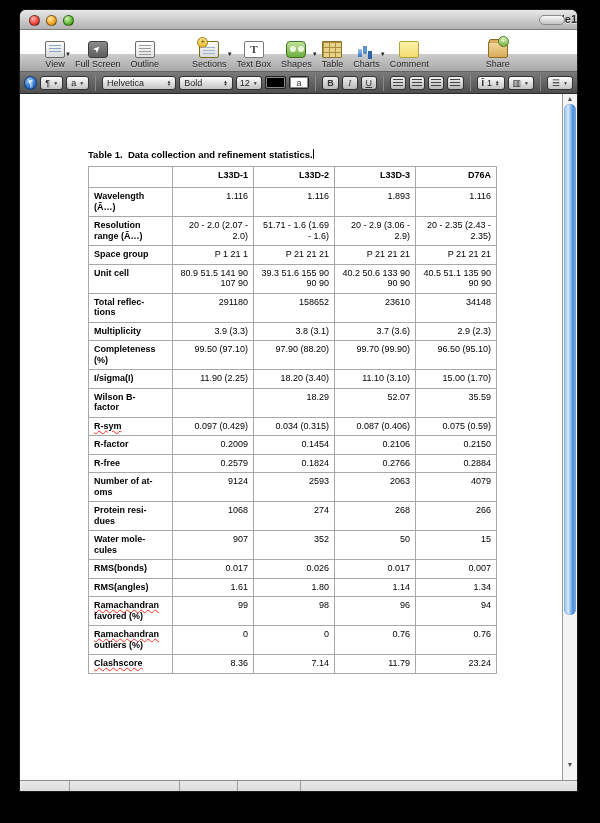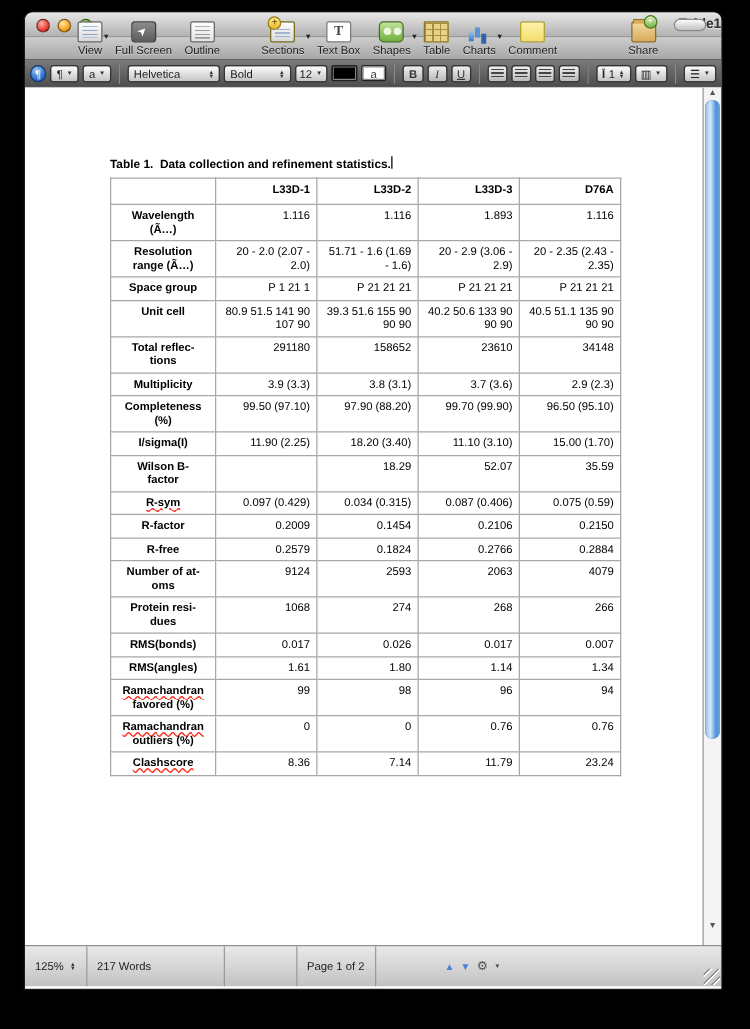--- a/index.html
+++ b/index.html
@@ -19,21 +19,21 @@
   .tl.yellow { background:radial-gradient(circle at 35% 30%, #ffe9a8, #f5a623 60%, #ad6a00); }
   .tl.green  { background:radial-gradient(circle at 35% 30%, #d7f5b1, #59b82e 60%, #2c7200); }
   .win-title { text-align:right; font-size:11px; font-weight:bold; color:#2e2e2e; line-height:19px;
                text-shadow:0 1px 0 rgba(255,255,255,.6); }
   .pill { position:absolute; right:12px; top:5px; width:26px; height:10px; border-radius:5px;
           background:linear-gradient(#fafafa,#c2c2c2); border:1px solid #8a8a8a; }
 
   
   .toolbar { position:relative; height:18px; background:linear-gradient(#cccccc,#a8a8a8);
              border-bottom:1px solid #636363; display:flex; align-items:flex-end;
-             padding:0 0 2px 37px; }
+             padding:0 0 2px 20px;margin-top:24px; }
   .tb-item { display:flex; flex-direction:column; align-items:center; margin:0 5px; cursor:default; position:relative; }
   .tb-item .tb-label { font-size:9px; color:#1c1c1c; white-space:nowrap; text-shadow:0 1px 0 rgba(255,255,255,.45); }
   .tb-icon { width:20px; height:17px; position:relative; margin-bottom:1px; }
   .tb-dd { position:absolute; top:10px; right:-6px; font-size:6px; color:#222; }
   .gap-a { margin-left:28px; }
   .gap-b { margin-left:52px; }
 
   
   .view-icon { background:linear-gradient(#fdfdfd,#d8d8d8); border:1px solid #6b6b6b; border-radius:2px; }
   .view-icon::after { content:""; position:absolute; left:3px; top:3px; width:12px; height:9px;
@@ -94,21 +94,21 @@
   
   .docarea { position:relative; height:686px; background:#fff; overflow:hidden; }
   .doc-title { position:absolute; left:68px; top:55px; font-size:9.5px; font-weight:bold; color:#000; white-space:pre; }
   .caret { display:inline-block; width:1px; height:10px; background:#000; vertical-align:-1px; }
 
   table.stats { position:absolute; left:68px; top:72px; border-collapse:collapse; table-layout:fixed; }
   table.stats col.c0 { width:84px; } table.stats col.cd { width:81px; }
   table.stats th, table.stats td { border:1px solid #a8a8a8; font-size:9px; line-height:10.5px;
       padding:3px 5px 4px; vertical-align:top; color:#000; }
   table.stats th { font-weight:bold; text-align:right; height:21px; }
-  td.rowlabel { font-weight:bold; text-align:center; }
+  td.rowlabel { font-weight:bold; text-align:left; }
   td.val { text-align:right; white-space:pre-line; }
   .sq { text-decoration:underline; text-decoration-style:wavy; text-decoration-color:#ff2d1f;
         text-decoration-thickness:1px; text-underline-offset:1px; }
 
   
   .vscroll { position:absolute; right:0; top:0; bottom:0; width:15px; background:#f4f4f4;
              border-left:1px solid #999; }
   .vs-arrow { position:absolute; left:0; right:0; text-align:center; font-size:7px; color:#555; }
   .vs-up { top:1px; } .vs-down { bottom:12px; }
   .vs-thumb { position:absolute; left:1px; width:12px; top:10px; height:511px; border-radius:6px;
@@ -379,20 +379,27 @@
             <td class="val">4079</td>
           </tr>
           <tr>
             <td class="rowlabel"><span>Protein resi-</span><br><span>dues</span></td>
             <td class="val">1068</td>
             <td class="val">274</td>
             <td class="val">268</td>
             <td class="val">266</td>
           </tr>
           <tr>
+            <td class="rowlabel"><span>Water mole-</span><br><span>cules</span></td>
+            <td class="val">907</td>
+            <td class="val">352</td>
+            <td class="val">50</td>
+            <td class="val">15</td>
+          </tr>
+          <tr>
             <td class="rowlabel"><span>RMS(bonds)</span></td>
             <td class="val">0.017</td>
             <td class="val">0.026</td>
             <td class="val">0.017</td>
             <td class="val">0.007</td>
           </tr>
           <tr>
             <td class="rowlabel"><span>RMS(angles)</span></td>
             <td class="val">1.61</td>
             <td class="val">1.80</td>

